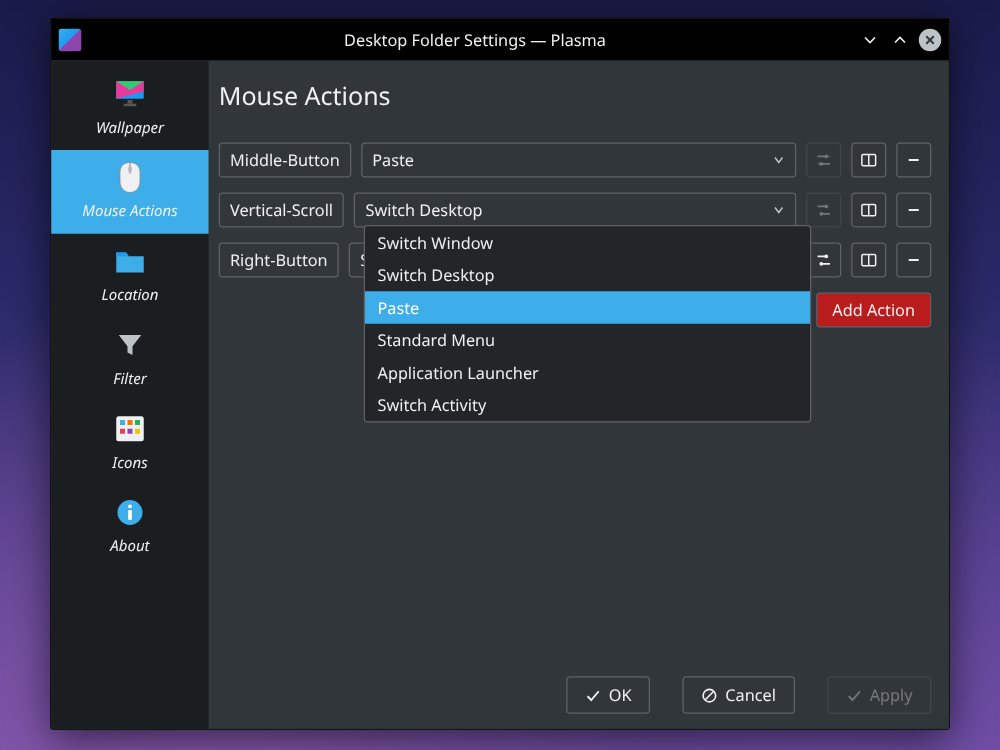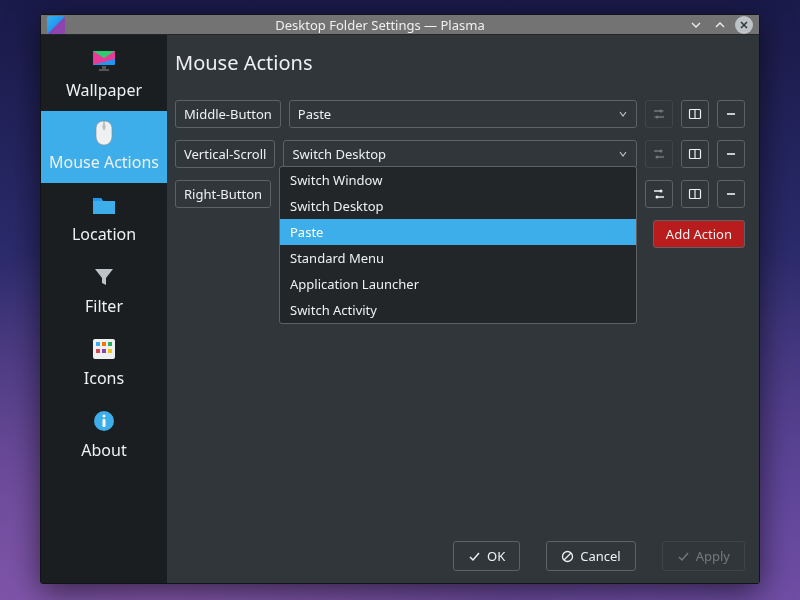--- a/index.html
+++ b/index.html
@@ -23,22 +23,22 @@
     position: absolute;
     left: 40px; top: 14px;
     width: 720px; height: 570px;
     background: #31363b;
     border: 1px solid #111316;
     border-radius: 3px;
     box-shadow: 0 8px 32px rgba(0,0,0,0.6);
     display: flex; flex-direction: column;
   }
   .titlebar {
-    height: 20px;
-    background: #737373;
+    height: 34px;
+    background: #000000;
     display: flex; align-items: center;
     padding: 0 6px;
     border-bottom: 1px solid #23272a;
   }
   .titlebar-icon {
     width: 18px; height: 18px;
     background: linear-gradient(135deg, #3daee9, #1d99f3 50%, #8e44ad 50%);
     margin-right: 8px;
     border-radius: 2px;
   }
@@ -76,21 +76,21 @@
     color: #eff0f1;
   }
   .sidebar-item.active {
     background: #3daee9;
     color: #eff0f1;
   }
   .sidebar-icon {
     width: 28px; height: 24px;
     display: flex; align-items: center; justify-content: center;
   }
-  .sidebar-label { font-size: 16px; }
+  .sidebar-label { font-size: 12px; font-style: italic; }
   .content {
     flex: 1;
     background: #31363b;
     display: flex; flex-direction: column;
     padding: 14px 14px 10px 8px;
     position: relative;
   }
   .page-title {
     font-size: 20px;
     font-weight: 400;
@@ -136,21 +136,21 @@
     height: 28px;
     padding: 0 12px;
     background: #b91c1c;
     border: 1px solid #5f6265;
     border-radius: 3px;
     display: flex; align-items: center;
     cursor: pointer;
   }
   .dropdown {
     position: absolute;
-    left: 112px; top: 131px;
+    left: 124px; top: 131px;
     width: 358px;
     background: #232629;
     border: 1px solid #5f6265;
     border-radius: 3px;
     z-index: 10;
     overflow: hidden;
   }
   .dropdown-item {
     height: 26px;
     display: flex; align-items: center;

